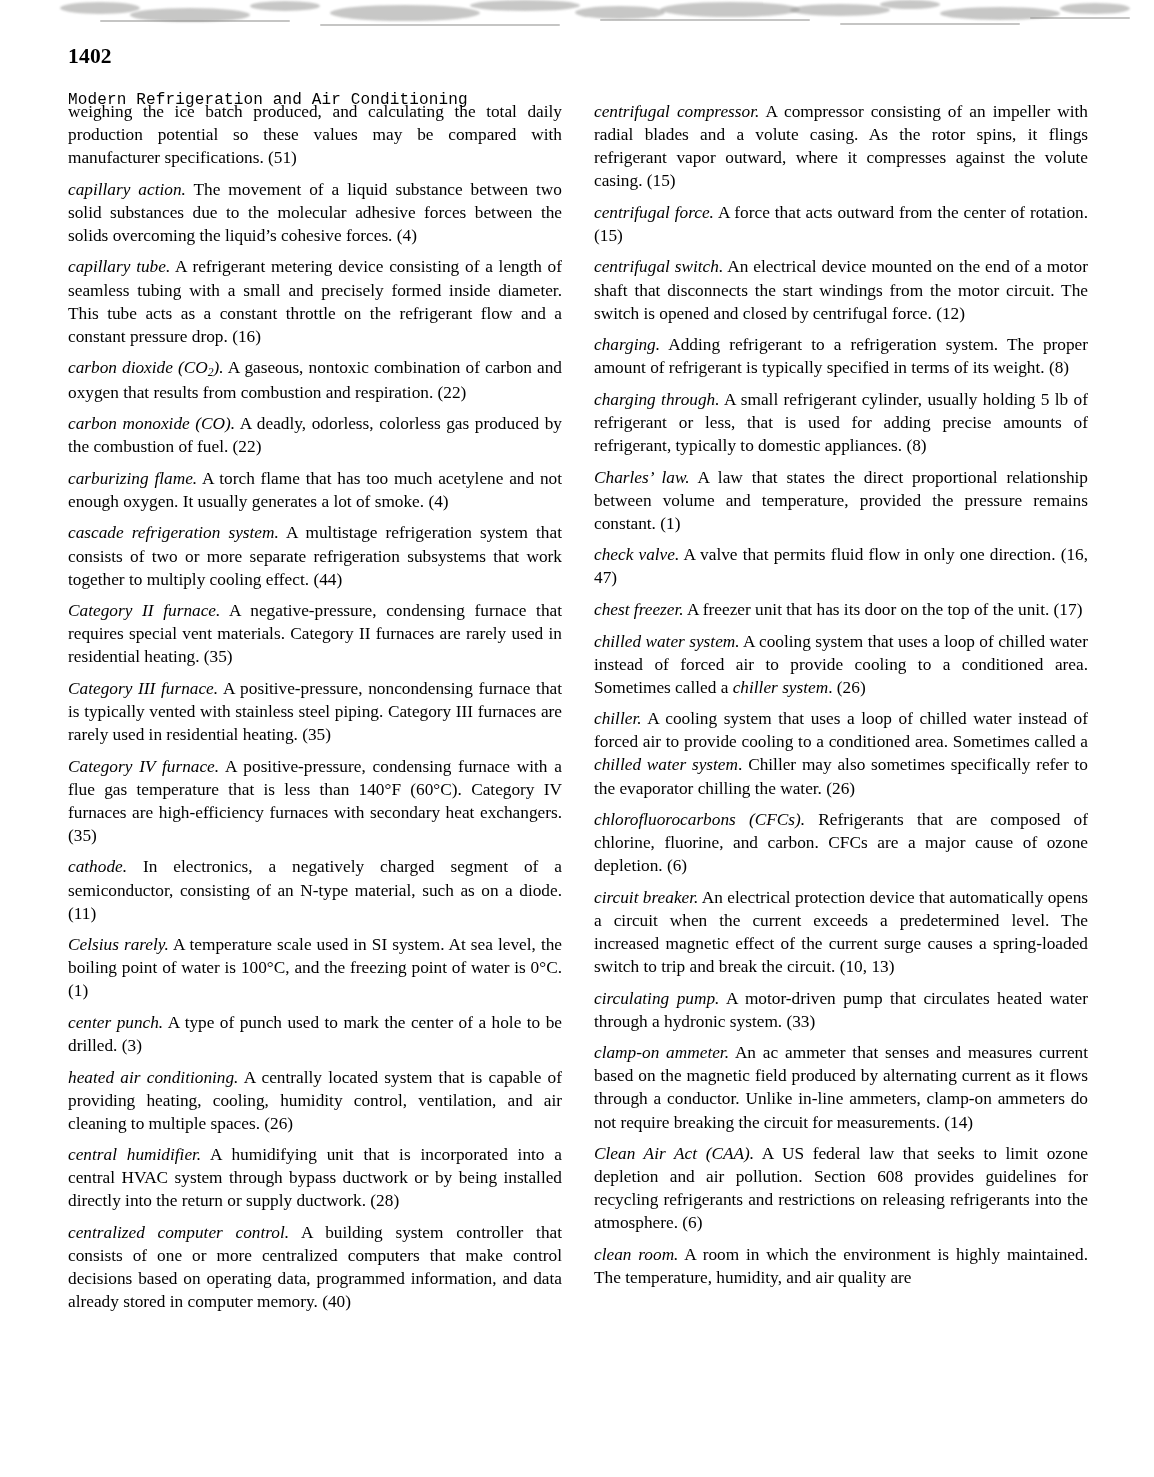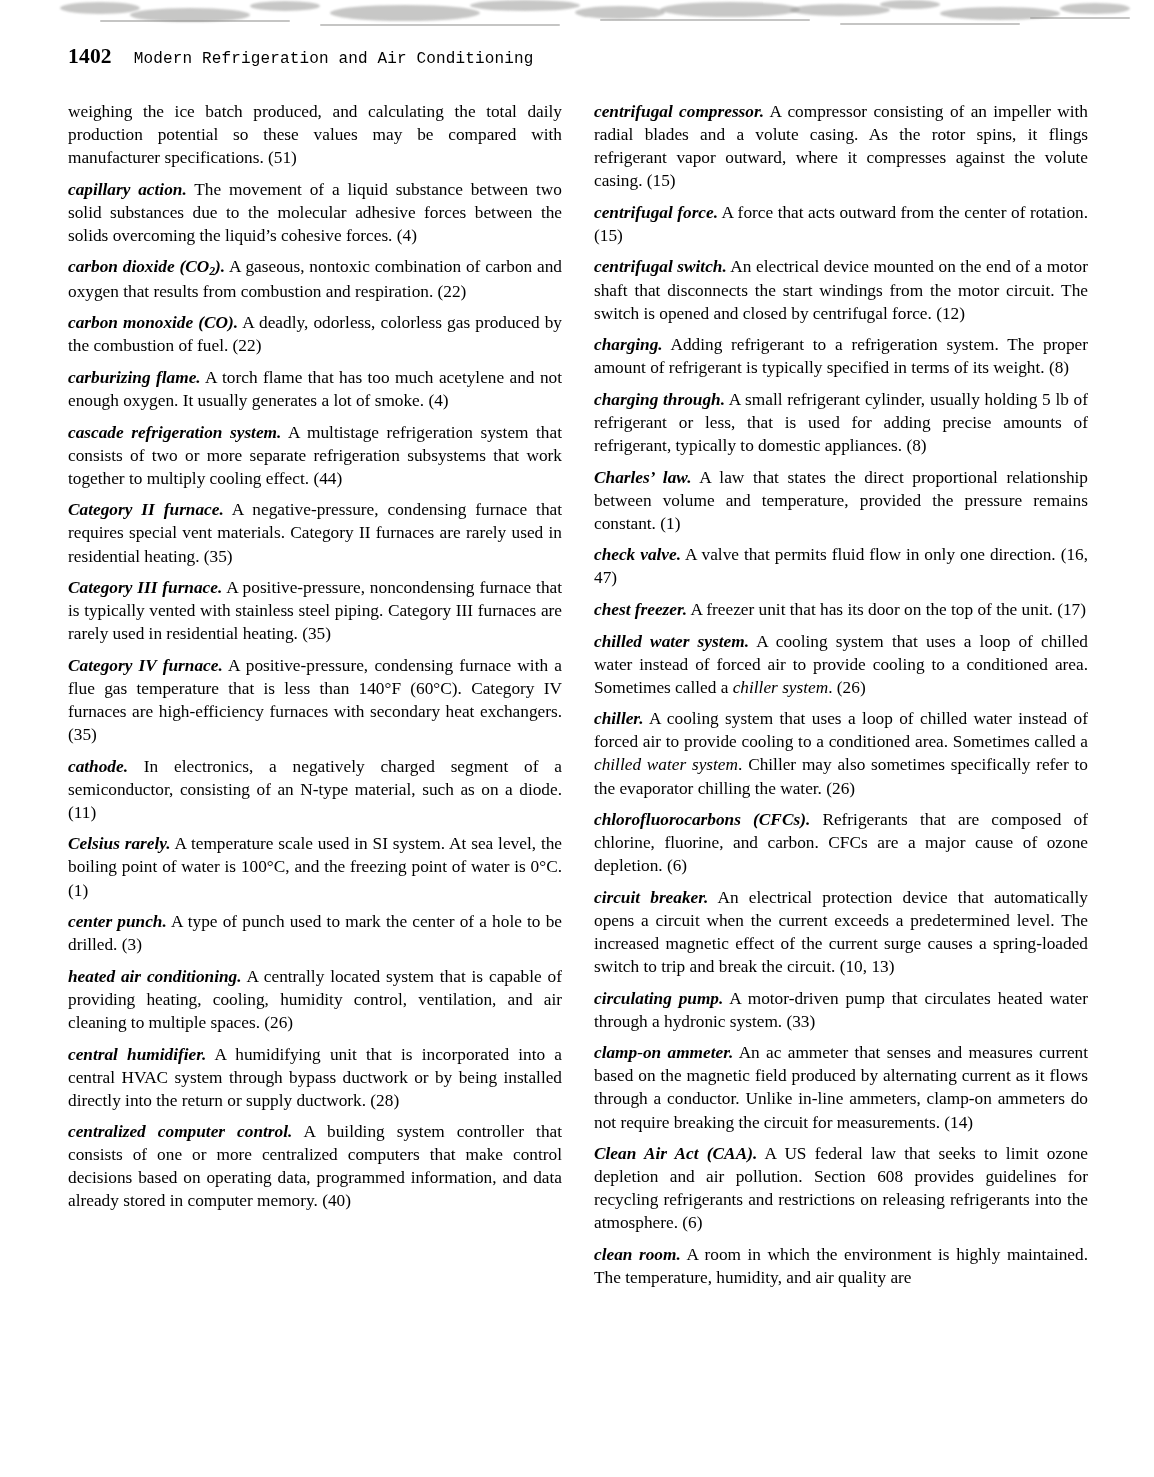--- a/index.html
+++ b/index.html
@@ -42,20 +42,21 @@
   }
 
   
   .page-header {
     position: absolute;
     top: 44px;
     left: 68px;
     display: flex;
     align-items: baseline;
     gap: 22px;
+    flex-direction: column;
   }
   .page-number {
     font-size: 21.5px;
     font-weight: bold;
     letter-spacing: 0.2px;
   }
   .book-title {
     font-size: 16px;
     letter-spacing: 0.15px;
     font-family: Liberation Mono, monospace;
@@ -81,21 +82,21 @@
     font-size: 17.3px;
     line-height: 1.335;
     text-align: justify;
     text-justify: inter-word;
     margin: 0 0 8.5px 0;
     hyphens: auto;
     -webkit-hyphens: auto;
   }
   .entry .term {
     font-style: italic;
-    font-weight: bold;
+    font-weight: normal;
   }
   .entry .ital {
     font-style: italic;
   }
   .entry.cont {
     text-indent: 0;
   }
   sub {
     font-size: 0.68em;
     vertical-align: -0.22em;
@@ -125,20 +126,21 @@
 
 <div class="page-header">
   <span class="page-number">1402</span>
   <span class="book-title">Modern Refrigeration and Air Conditioning</span>
 </div>
 
 <div class="columns">
   <div class="column" id="col-0">
       <p class="entry cont">weighing the ice batch produced, and calculating the total daily production potential so these values may be compared with manufacturer specifications. (51)</p>
       <p class="entry"><span class="term">capillary action.</span> The movement of a liquid substance between two solid substances due to the molecular adhesive forces between the solids overcoming the liquid’s cohesive forces. (4)</p>
+      <p class="entry"><span class="term">capillary tube.</span> A refrigerant metering device consisting of a length of seamless tubing with a small and precisely formed inside diameter. This tube acts as a constant throttle on the refrigerant flow and a constant pressure drop. (16)</p>
       <p class="entry"><span class="term">carbon dioxide (CO<sub>2</sub>).</span> A gaseous, nontoxic combination of carbon and oxygen that results from combustion and respiration. (22)</p>
       <p class="entry"><span class="term">carbon monoxide (CO).</span> A deadly, odorless, colorless gas produced by the combustion of fuel. (22)</p>
       <p class="entry"><span class="term">carburizing flame.</span> A torch flame that has too much acetylene and not enough oxygen. It usually generates a lot of smoke. (4)</p>
       <p class="entry"><span class="term">cascade refrigeration system.</span> A multistage refrigeration system that consists of two or more separate refrigeration subsystems that work together to multiply cooling effect. (44)</p>
       <p class="entry"><span class="term">Category II furnace.</span> A negative-pressure, condensing furnace that requires special vent materials. Category II furnaces are rarely used in residential heating. (35)</p>
       <p class="entry"><span class="term">Category III furnace.</span> A positive-pressure, noncondensing furnace that is typically vented with stainless steel piping. Category III furnaces are rarely used in residential heating. (35)</p>
       <p class="entry"><span class="term">Category IV furnace.</span> A positive-pressure, condensing furnace with a flue gas temperature that is less than 140°F (60°C). Category IV furnaces are high-efficiency furnaces with secondary heat exchangers. (35)</p>
       <p class="entry"><span class="term">cathode.</span> In electronics, a negatively charged segment of a semiconductor, consisting of an N-type material, such as on a diode. (11)</p>
       <p class="entry"><span class="term">Celsius rarely.</span> A temperature scale used in SI system. At sea level, the boiling point of water is 100°C, and the freezing point of water is 0°C. (1)</p>
       <p class="entry"><span class="term">center punch.</span> A type of punch used to mark the center of a hole to be drilled. (3)</p>

